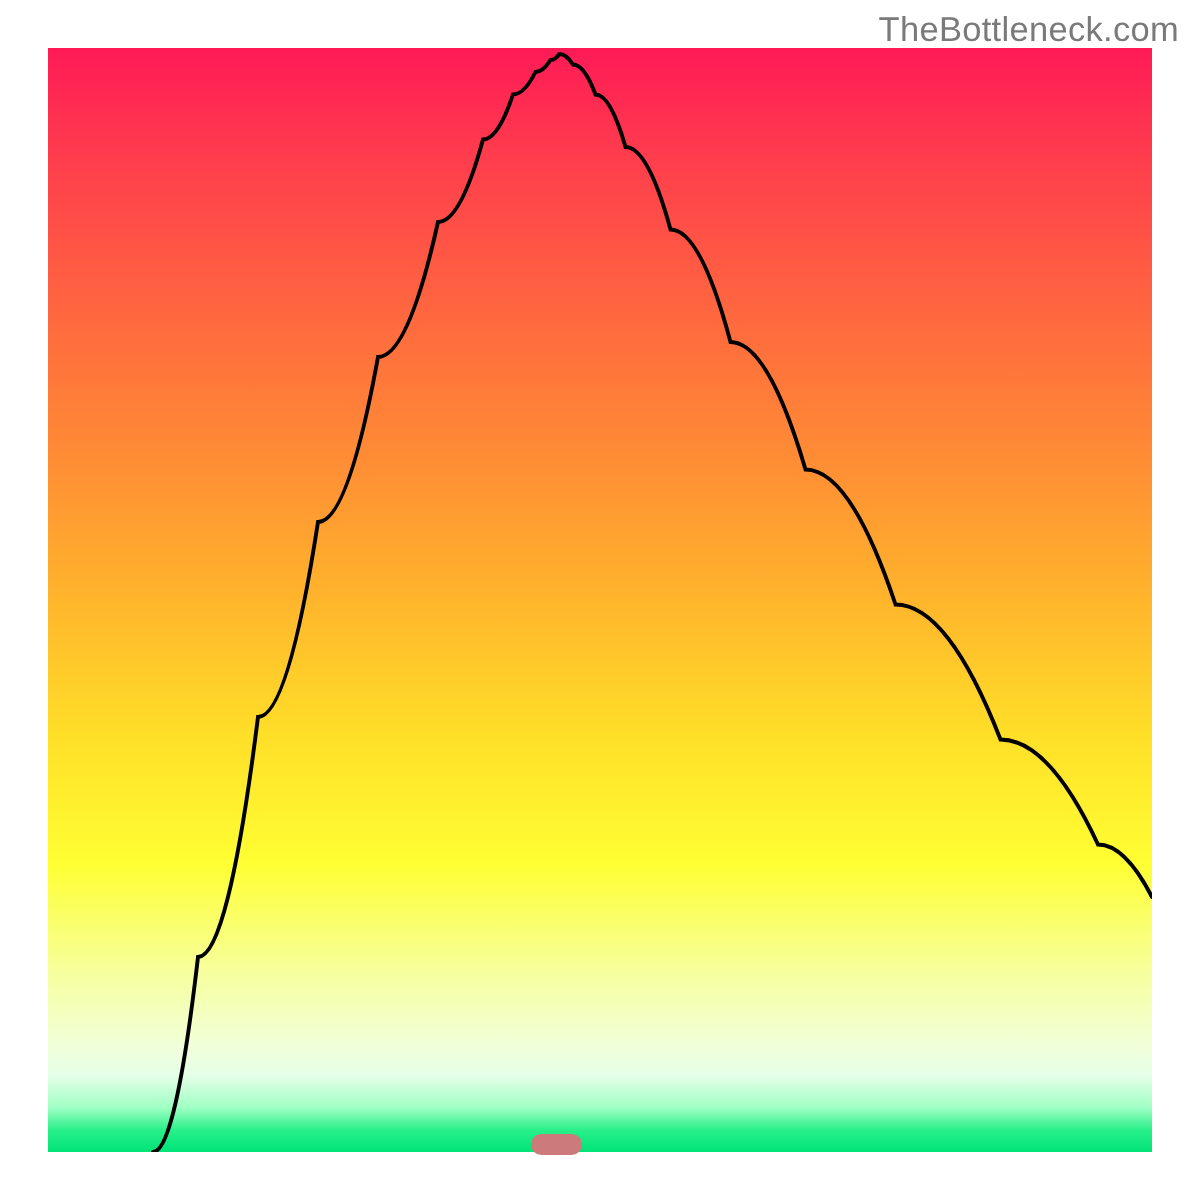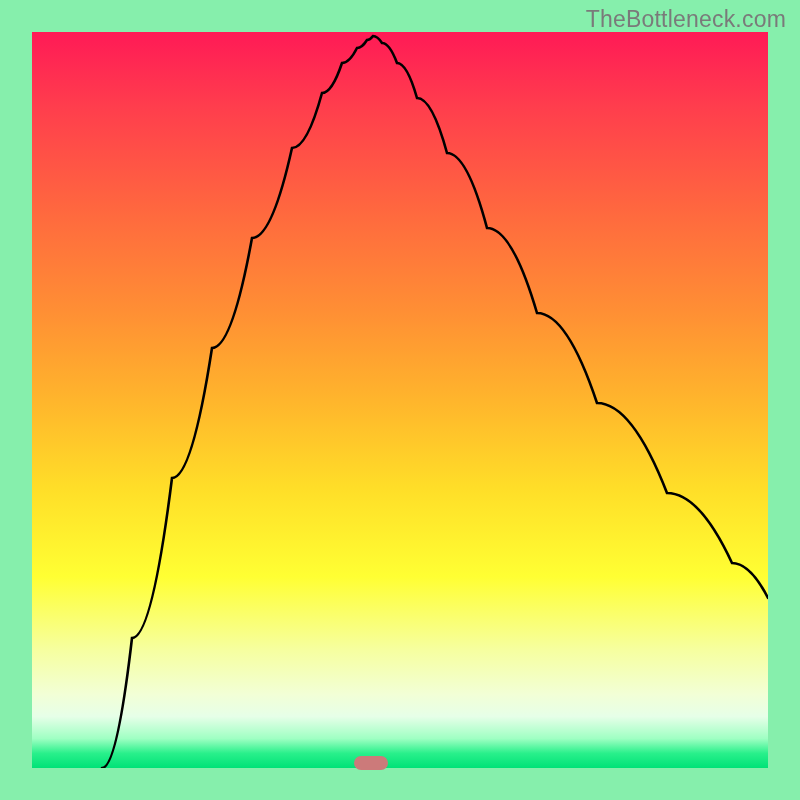--- a/index.html
+++ b/index.html
@@ -10,21 +10,21 @@
     background: #000;
     font-family: Arial, Helvetica, sans-serif;
     overflow: hidden;
   }
   .frame {
     position: absolute;
     left: 0;
     top: 0;
     width: 800px;
     height: 800px;
-    background: #86efac;
+    background: #ffffff;
   }
   .plot {
     position: absolute;
     left: 32px;
     top: 32px;
     width: 736px;
     height: 736px;
   }
   .gradient {
     position: absolute;

